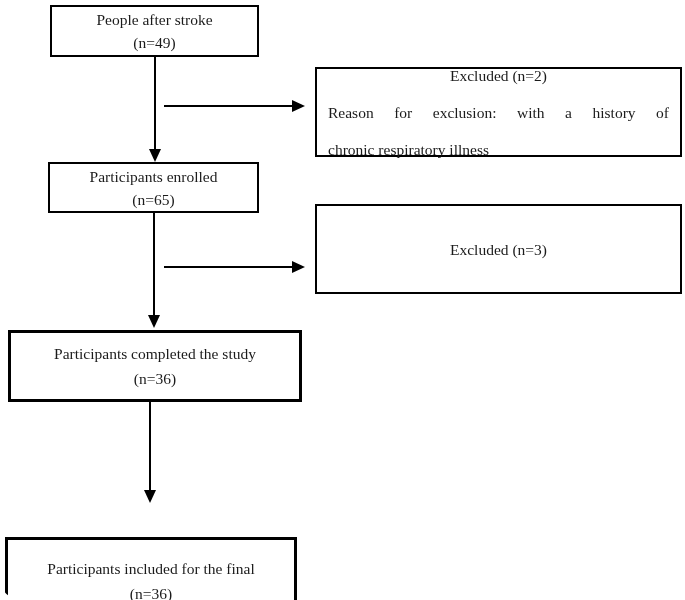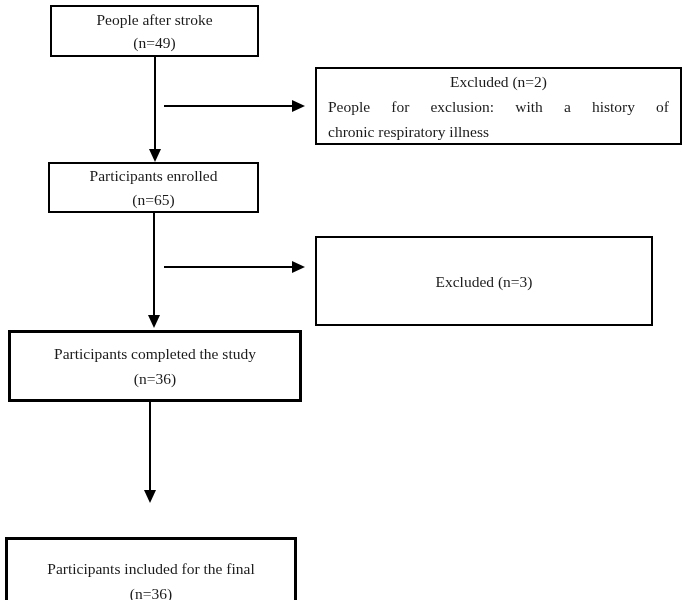--- a/index.html
+++ b/index.html
@@ -8,20 +8,21 @@
     background: #ffffff;
   }
   .canvas {
     position: relative;
     width: 685px;
     height: 600px;
     background: #ffffff;
     font-family: "Liberation Serif", "DejaVu Serif", serif;
     color: #1b1b1b;
     overflow: hidden;
+    border-radius: 21px;
   }
   .box {
     position: absolute;
     box-sizing: border-box;
     border: 2px solid #000000;
     background: #ffffff;
     display: flex;
     flex-direction: column;
     align-items: center;
     justify-content: center;
@@ -92,38 +93,38 @@
     <div>People after stroke</div>
     <div>(n=49)</div>
   </div>
 
   <div class="vline" style="left:154px; top:57px; height:93px;"></div>
   <div class="head-down" style="left:149px; top:149px;"></div>
 
   <div class="hline" style="left:164px; top:105px; width:128px;"></div>
   <div class="head-right" style="left:292px; top:100px;"></div>
 
-  <div class="excl" style="left:315px; top:67px; width:367px; height:78px;">
+  <div class="excl" style="left:315px; top:67px; width:367px; height:90px;gap:12px;">
     <div class="excl-title">Excluded (n=2)</div>
-    <div class="reason-justified">People for exclusion: with a history of</div>
+    <div class="reason-justified">Reason for exclusion: with a history of</div>
     <div class="reason-rest">chronic respiratory illness</div>
   </div>
 
-  <div class="box" style="left:48px; top:162px; width:211px; height:51px;justify-content:space-between;">
+  <div class="box" style="left:48px; top:162px; width:211px; height:51px;">
     <div>Participants enrolled</div>
     <div>(n=65)</div>
   </div>
 
   <div class="vline" style="left:153px; top:213px; height:103px;"></div>
   <div class="head-down" style="left:148px; top:315px;"></div>
 
   <div class="hline" style="left:164px; top:266px; width:128px;"></div>
   <div class="head-right" style="left:292px; top:261px;"></div>
 
-  <div class="excl" style="left:315px; top:236px; width:338px; height:90px;">
+  <div class="excl" style="left:315px; top:204px; width:367px; height:90px;">
     <div class="excl-title">Excluded (n=3)</div>
   </div>
 
   <div class="box thick" style="left:8px; top:330px; width:294px; height:72px;">
     <div>Participants completed the study</div>
     <div>(n=36)</div>
   </div>
 
   <div class="vline" style="left:149px; top:402px; height:89px;"></div>
   <div class="head-down" style="left:144px; top:490px;"></div>

